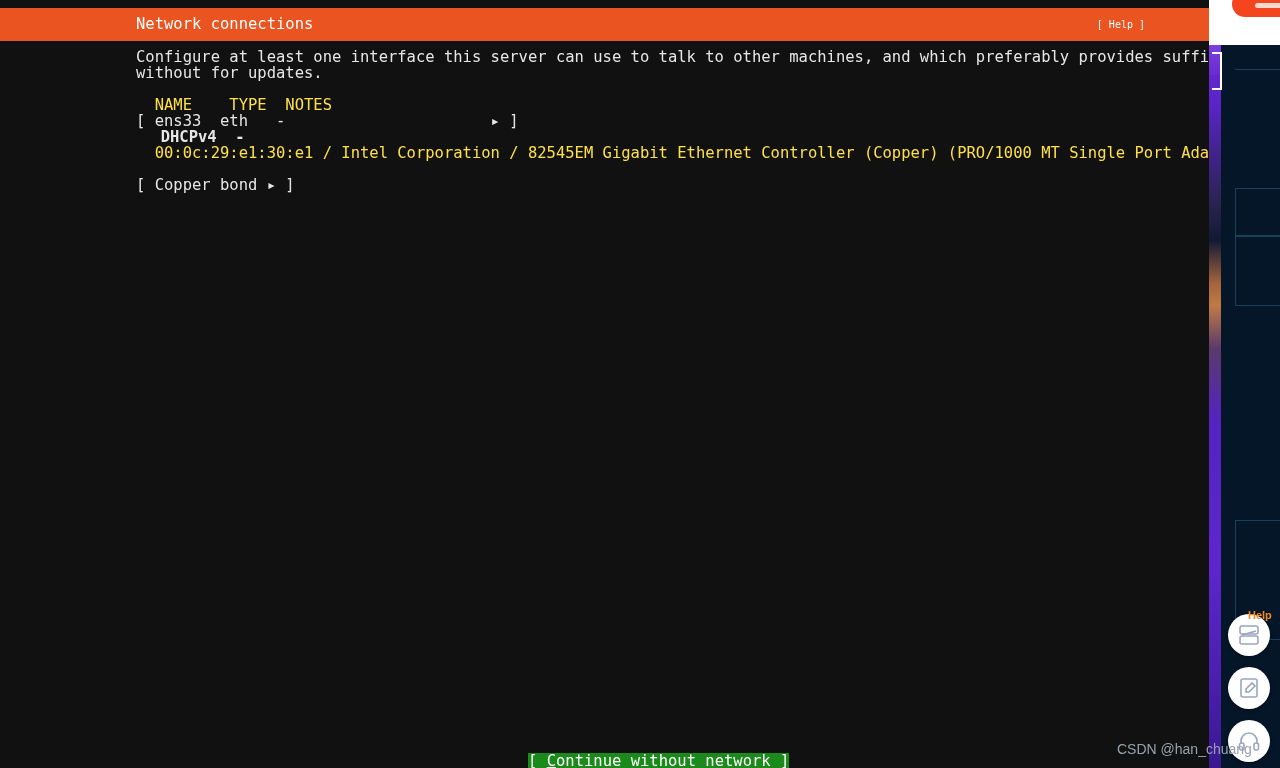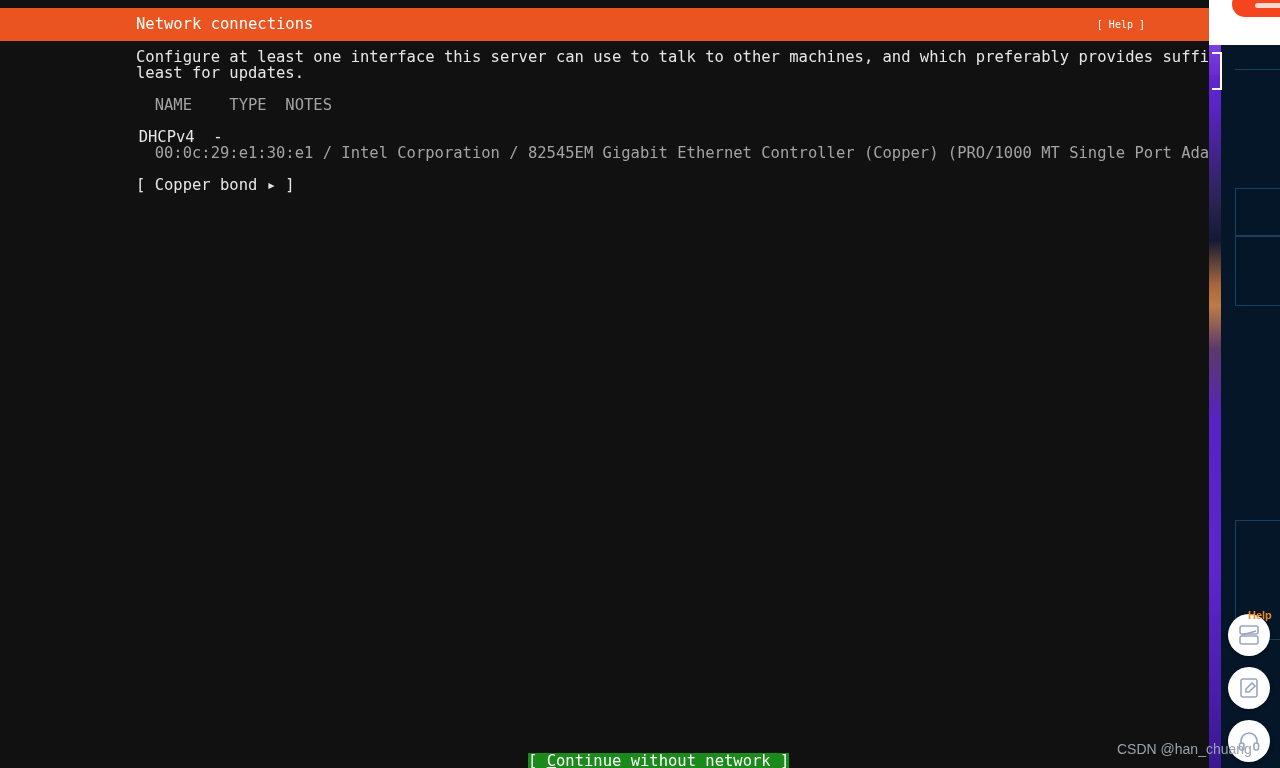--- a/index.html
+++ b/index.html
@@ -60,28 +60,28 @@
     white-space: pre;
   }
 
   .term-text {
     position: absolute;
     font-size: 15.5px;
     line-height: 16px;
     color: #e6e6e6;
     white-space: pre;
   }
-  .dim { color: #a3a3a3; }
+  .dim { color: #fde047; }
 
   .desc-l1 { left: 136px; top: 49px; }
   .desc-l2 { left: 136px; top: 65px; }
 
   .tbl-head  { left: 136px; top: 97px; }
   .row-ens33 { left: 136px; top: 113px; }
-  .row-dhcp  { left: 120px; top: 129px; }
+  .row-dhcp  { left: 142px; top: 129px; font-weight: bold; }
   .row-mac   { left: 136px; top: 145px; }
   .create-bond { left: 136px; top: 177px; }
 
   .btn-stack {
     position: absolute;
     left: 528px;
     top: 721px;
     white-space: pre;
     font-size: 15.5px;
     line-height: 16px;
@@ -220,24 +220,25 @@
 
 <div id="screen">
 
   <div id="terminal">
 
     <div class="header-bar"></div>
     <div class="header-title">Network connections</div>
     <div class="header-help">[ Help ]</div>
 
     <div class="term-text desc-l1">Configure at least one interface this server can use to talk to other machines, and which preferably provides sufficient</div>
-    <div class="term-text desc-l2">least for updates.</div>
+    <div class="term-text desc-l2">without for updates.</div>
 
     <div class="term-text tbl-head dim">  NAME    TYPE  NOTES</div>
 
+    <div class="term-text row-ens33">[ ens33  eth   -                      ▸ ]</div>
     <div class="term-text row-dhcp">  DHCPv4  -</div>
     <div class="term-text row-mac dim">  00:0c:29:e1:30:e1 / Intel Corporation / 82545EM Gigabit Ethernet Controller (Copper) (PRO/1000 MT Single Port Adapter)</div>
 
     <div class="term-text create-bond">[ Copper bond ▸ ]</div>
 
     <div class="btn-stack">
       <span class="btn-row selected"><span>[ </span><span class="acc">C</span><span>ontinue without network</span><span> ]</span></span>
       
     </div>
 

